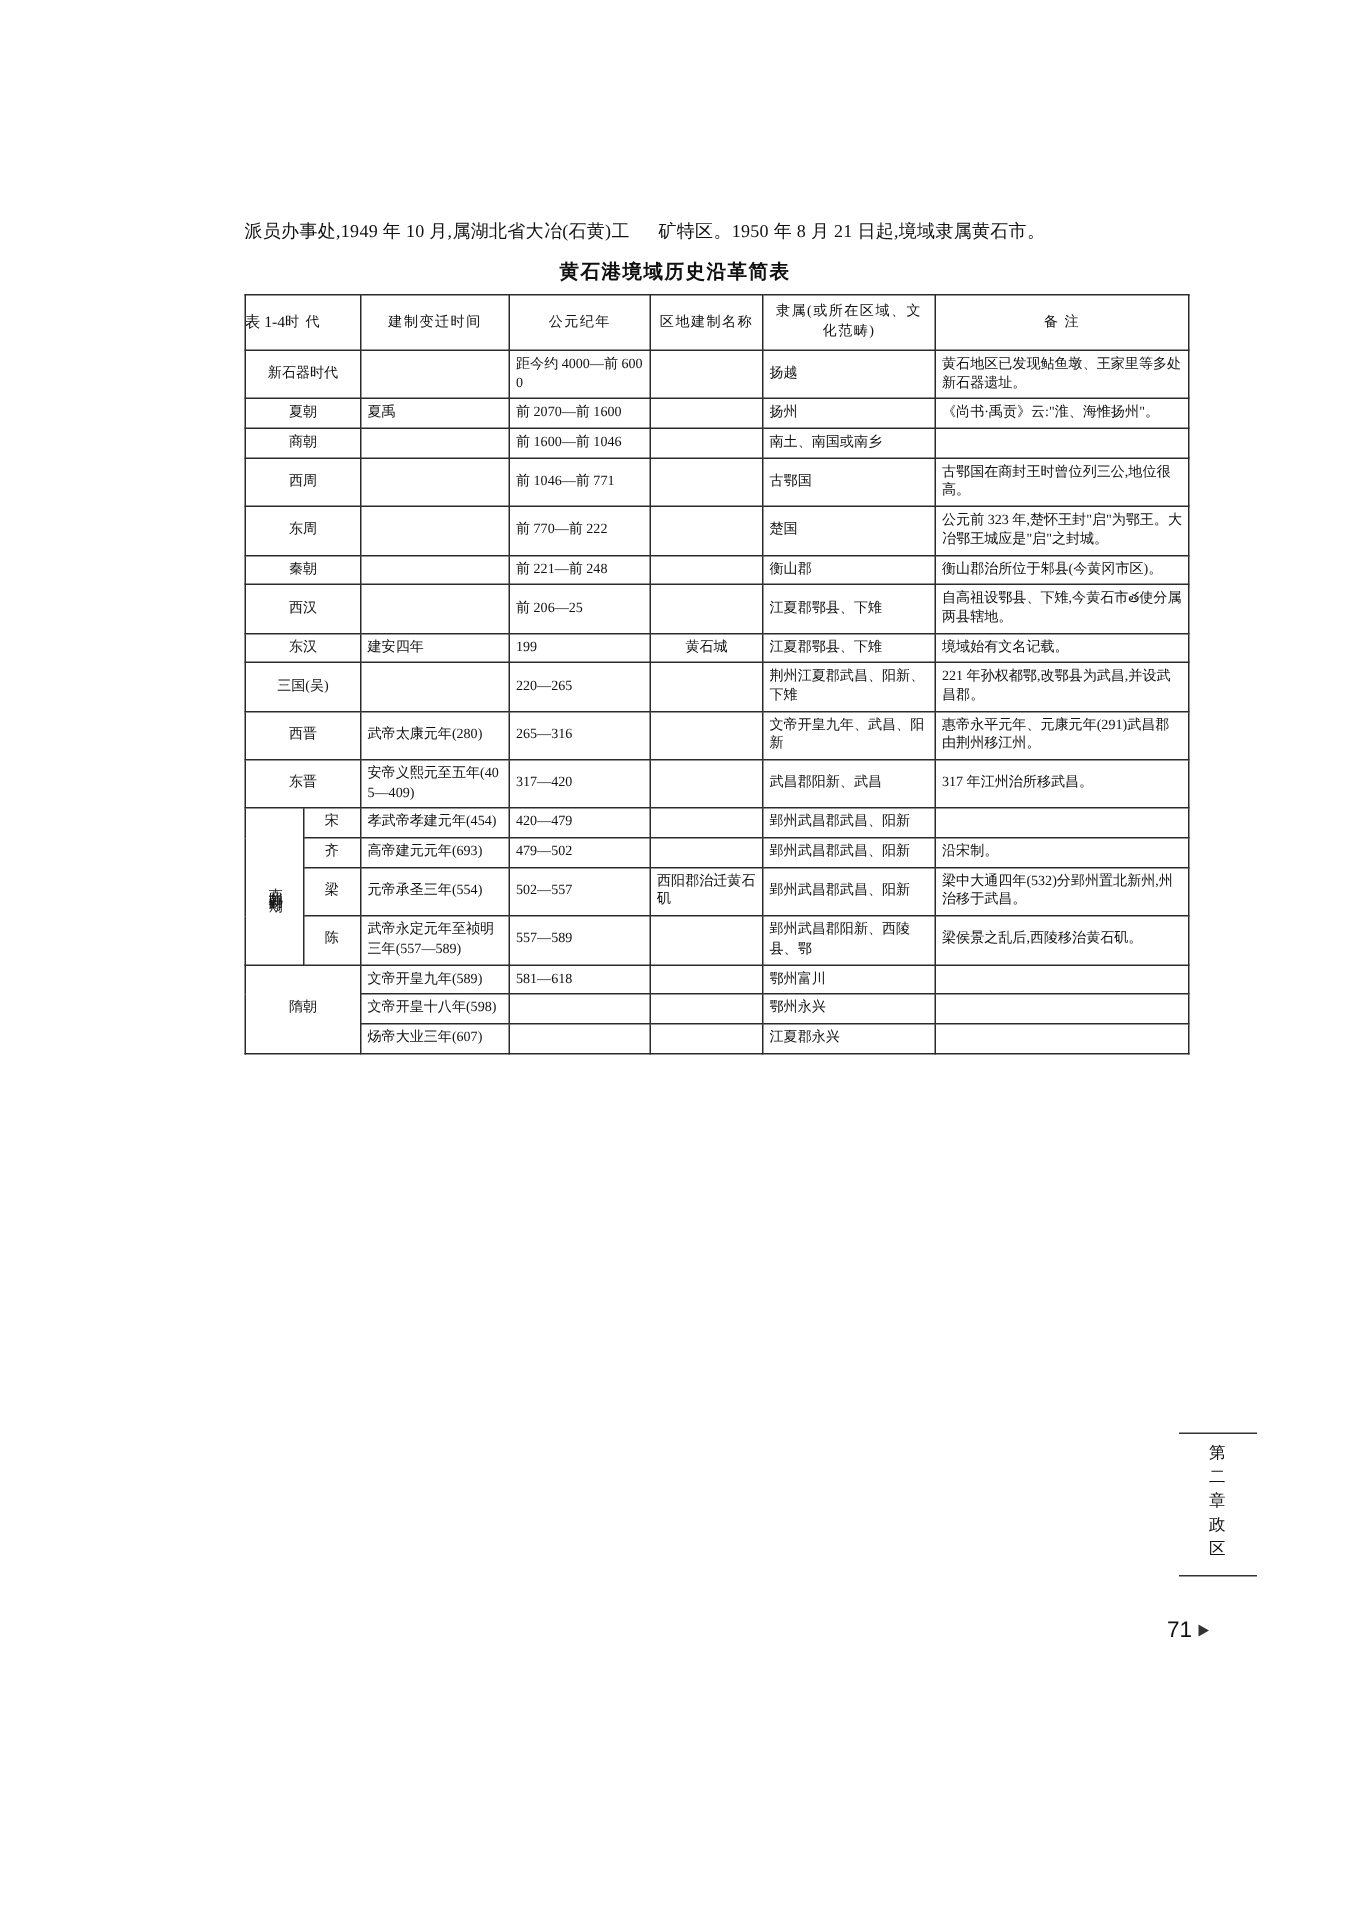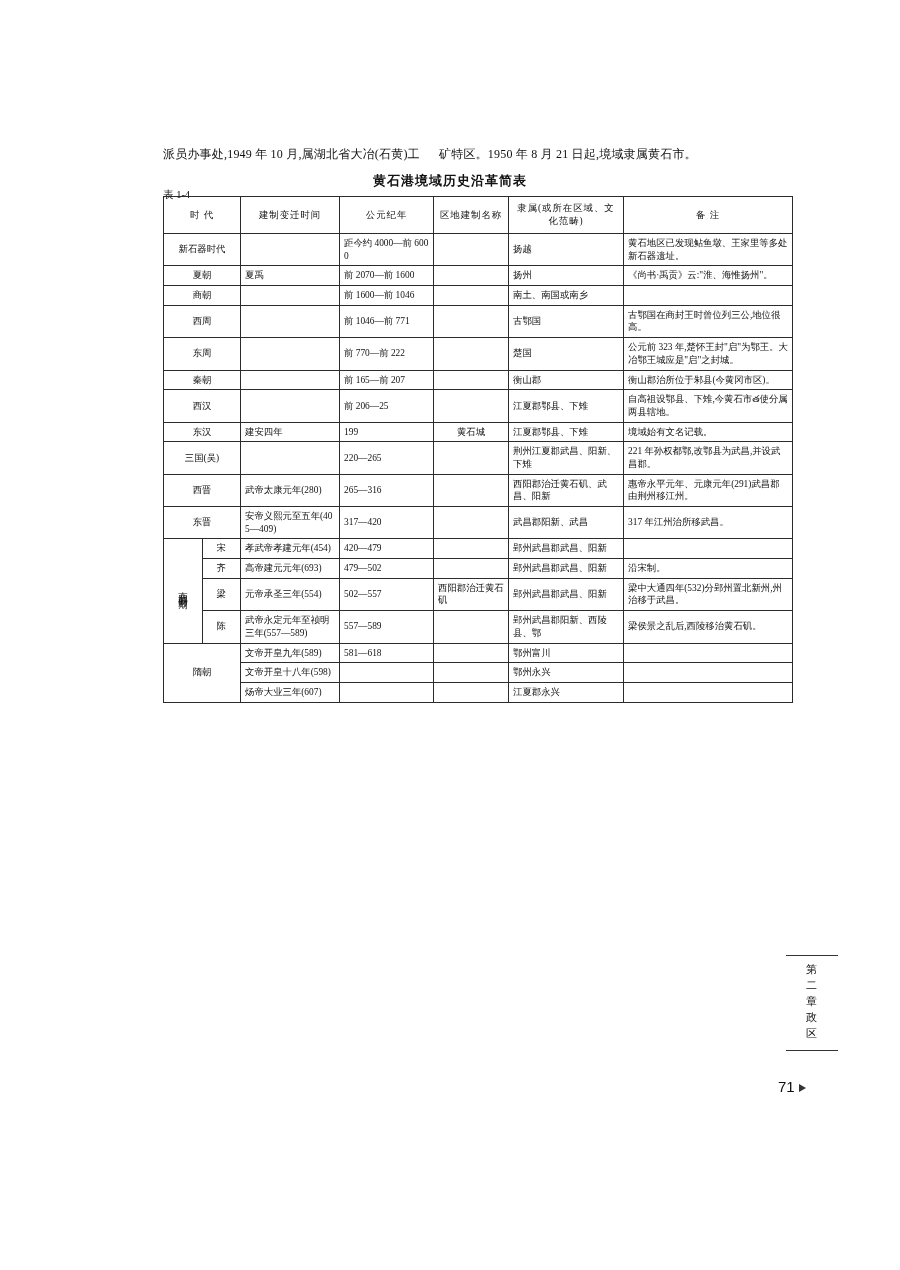--- a/index.html
+++ b/index.html
@@ -38,21 +38,21 @@
     width: 900px;
     text-align: center;
     font-size: 13px;
     font-weight: bold;
     font-family: "Liberation Sans", "DejaVu Sans", sans-serif;
     letter-spacing: 1px;
   }
   .table-number {
     position: absolute;
     left: 163px;
-    top: 188px;
+    top: 208px;
     font-size: 10.5px;
   }
   table.main {
     position: absolute;
     left: 163px;
     top: 196px;
     width: 575px;
     border-collapse: collapse;
     table-layout: fixed;
   }
@@ -184,21 +184,21 @@
         <td class="ctr" colspan="2">东周</td>
         <td></td>
         <td>前 770—前 222</td>
         <td></td>
         <td>楚国</td>
         <td>公元前 323 年,楚怀王封"启"为鄂王。大冶鄂王城应是"启"之封城。</td>
       </tr>
       <tr>
         <td class="ctr" colspan="2">秦朝</td>
         <td></td>
-        <td>前 165—前 207</td>
+        <td>前 221—前 248</td>
         <td></td>
         <td>衡山郡</td>
         <td>衡山郡治所位于邾县(今黄冈市区)。</td>
       </tr>
       <tr>
         <td class="ctr" colspan="2">西汉</td>
         <td></td>
         <td>前 206—25</td>
         <td></td>
         <td>江夏郡鄂县、下雉</td>
@@ -218,21 +218,21 @@
         <td>220—265</td>
         <td></td>
         <td>荆州江夏郡武昌、阳新、下雉</td>
         <td>221 年孙权都鄂,改鄂县为武昌,并设武昌郡。</td>
       </tr>
       <tr>
         <td class="ctr" colspan="2">西晋</td>
         <td>武帝太康元年(280)</td>
         <td>265—316</td>
         <td></td>
-        <td>西阳郡治迁黄石矶、武昌、阳新</td>
+        <td>文帝开皇九年、武昌、阳新</td>
         <td>惠帝永平元年、元康元年(291)武昌郡由荆州移江州。</td>
       </tr>
       <tr>
         <td class="ctr" colspan="2">东晋</td>
         <td>安帝义熙元至五年(405—409)</td>
         <td>317—420</td>
         <td></td>
         <td>武昌郡阳新、武昌</td>
         <td>317 年江州治所移武昌。</td>
       </tr>

